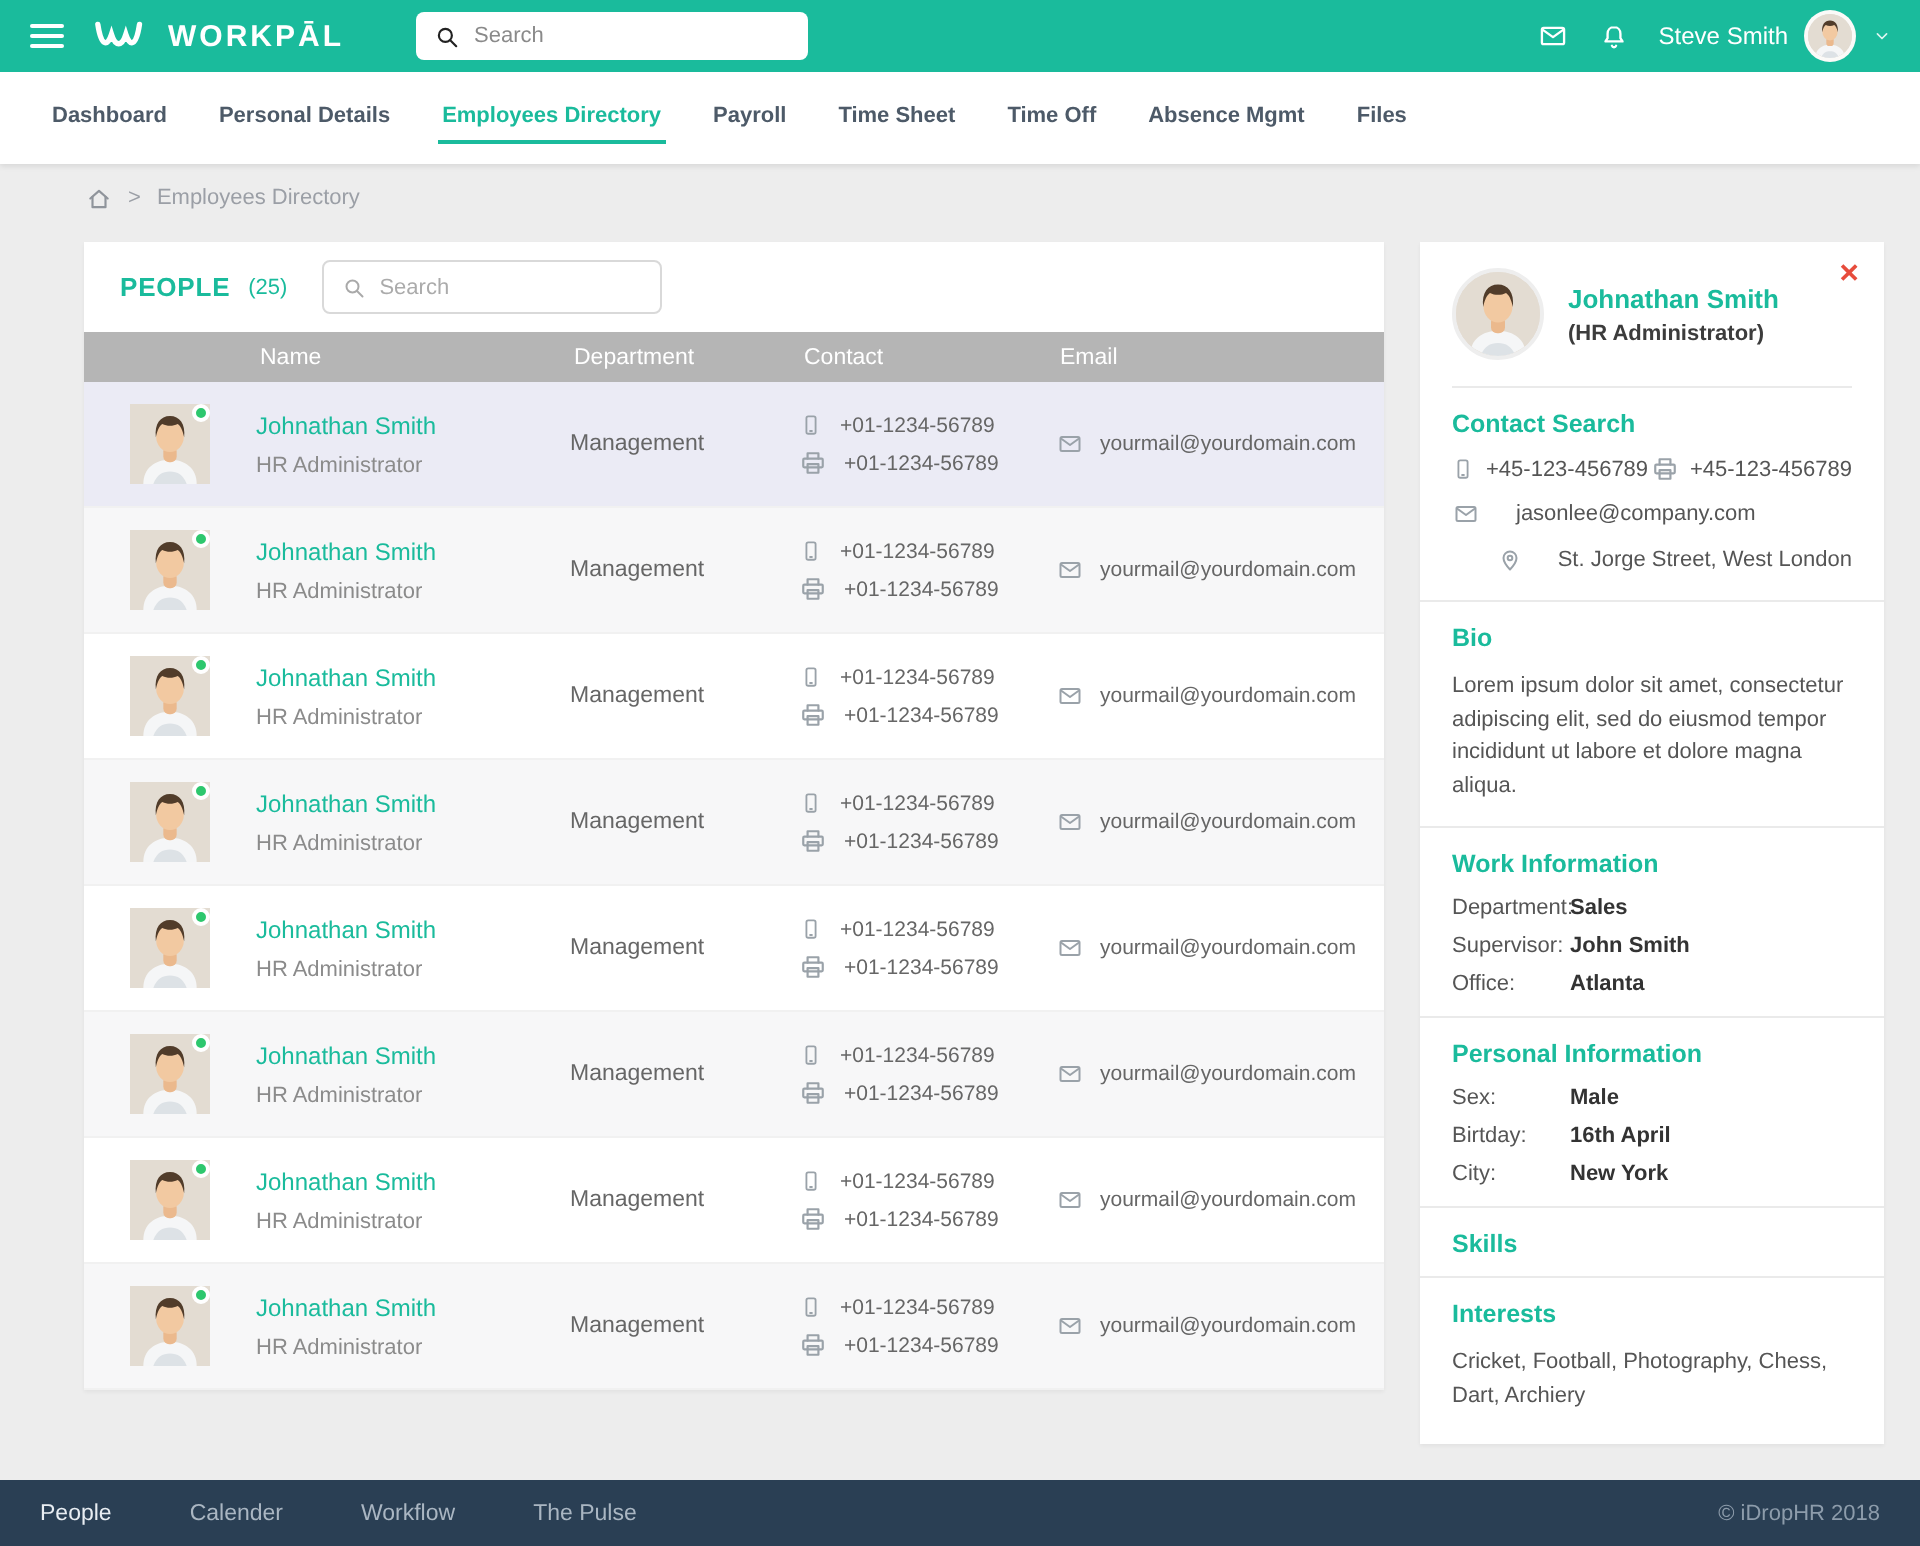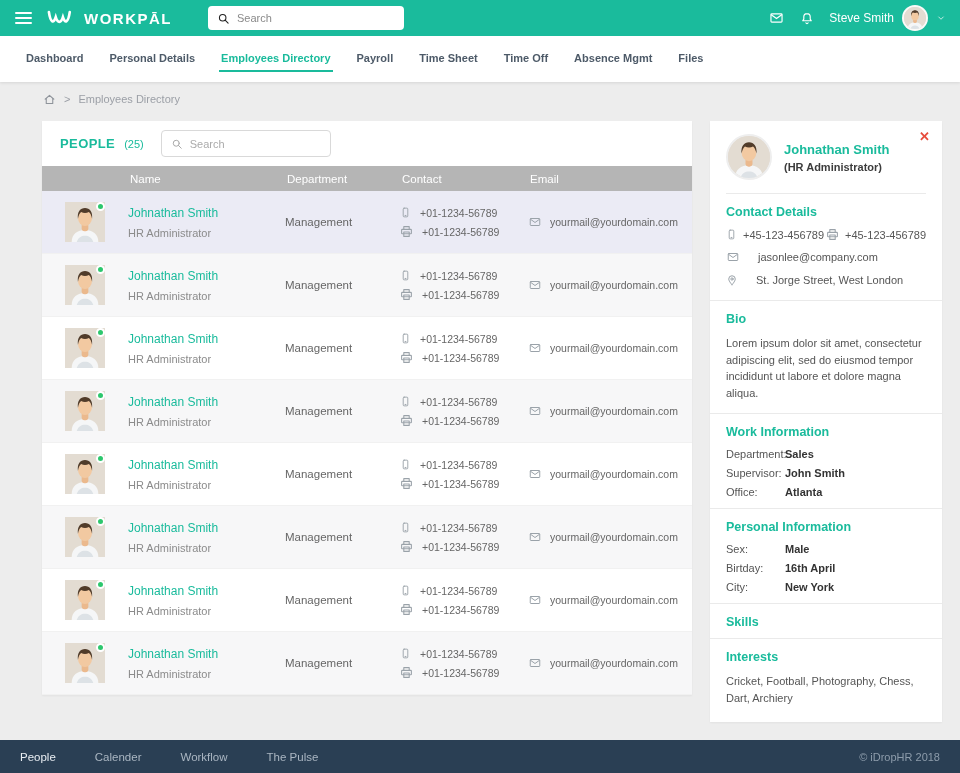--- a/index.html
+++ b/index.html
@@ -628,21 +628,21 @@
     <ellipse cx="24" cy="19.5" rx="8.3" ry="9.3" fill="#F2C9A1"></ellipse>
     <path d="M15.5 20c-.9-8.2 2.8-12.8 8.5-12.8S33.4 11.8 32.5 20c-1-4.5-2.2-6.8-3.9-8-2.8 1.4-6.4 1.4-9.2 0-1.7 1.2-2.9 3.5-3.9 8z" fill="#513C2A"></path>
   </svg>
         </span>
       <div>
         <div class="profile-name">Johnathan Smith</div>
         <div class="profile-role">(HR Administrator)</div>
       </div>
     </div>
 
-    <div class="sec-heading">Contact Details</div>
+    <div class="sec-heading">Contact Search</div>
     <div class="pc-split">
       <span class="pc-item">
         <span class="pr-ic">
           <svg class="icon" width="11" height="13" viewBox="0 0 24 24">
               <rect x="7" y="2.5" width="10" height="19" rx="2"></rect>
               <path d="M11 18.5h2"></path>
             </svg>
         </span>
         <span>+45-123-456789</span>
       </span>
@@ -659,21 +659,21 @@
     </div>
     <div class="pc-line">
       <span class="pr-ic">
         <svg class="icon" width="14" height="12" viewBox="0 0 24 24">
             <rect x="2.5" y="5" width="19" height="14" rx="1.5"></rect>
             <path d="M3 6.5l9 6.5 9-6.5"></path>
           </svg>
       </span>
       <span>jasonlee@company.com</span>
     </div>
-    <div class="pc-line" style="margin-bottom:13px;">
+    <div class="pc-line" style="margin-bottom:13px;justify-content:flex-end;">
       <span class="pr-ic">
         <svg class="icon" width="12" height="14" viewBox="0 0 24 24">
             <path d="M12 21.5S5.5 14.6 5.5 10a6.5 6.5 0 0 1 13 0c0 4.6-6.5 11.5-6.5 11.5z"></path>
             <circle cx="12" cy="10" r="2.3"></circle>
           </svg>
       </span>
       <span>St. Jorge Street, West London</span>
     </div>
 
     <div class="divider"></div>

